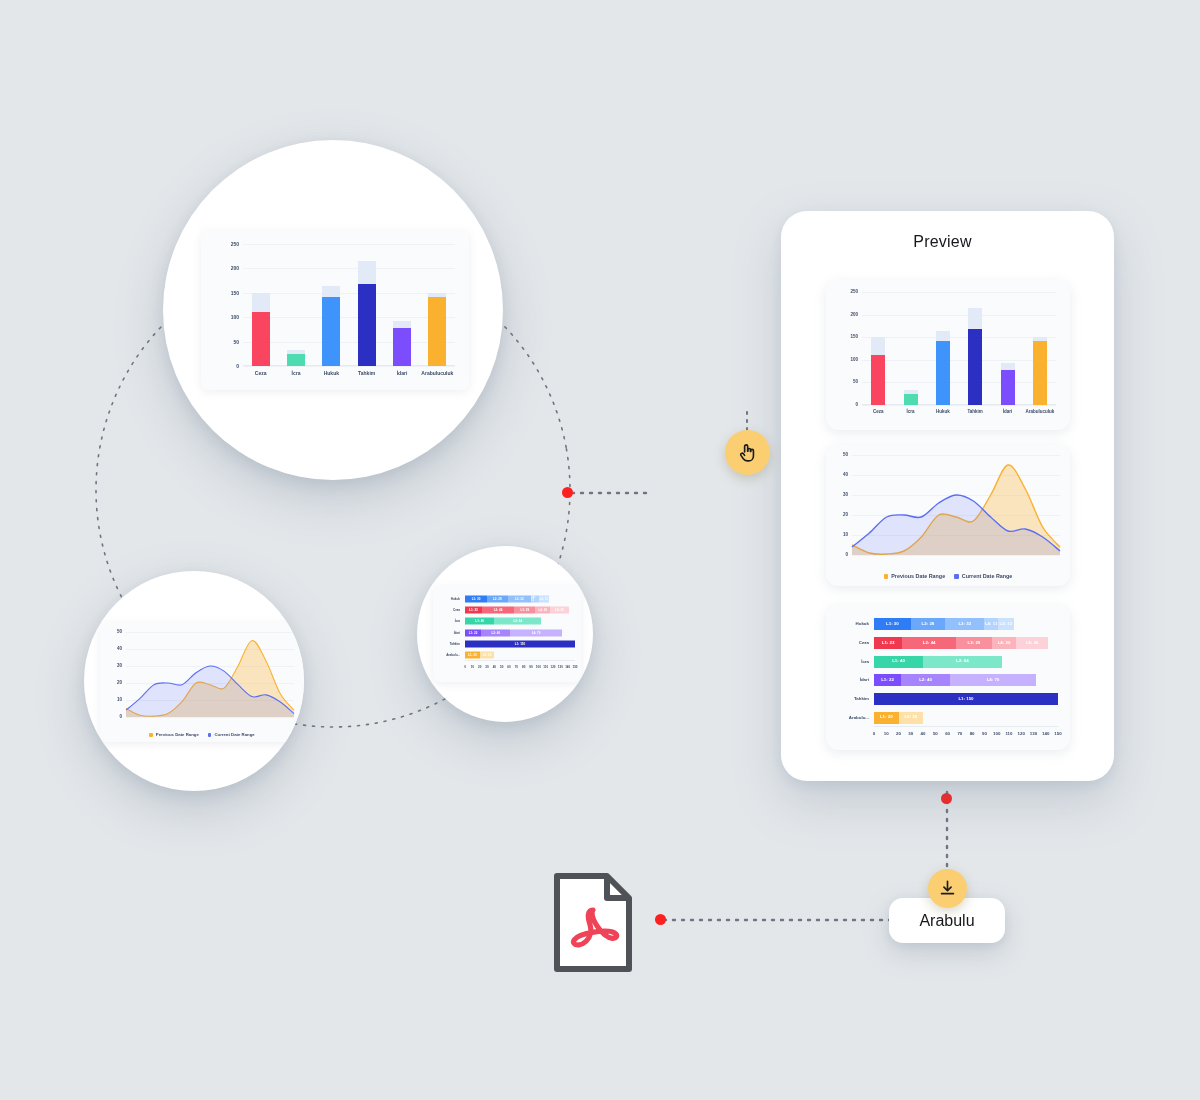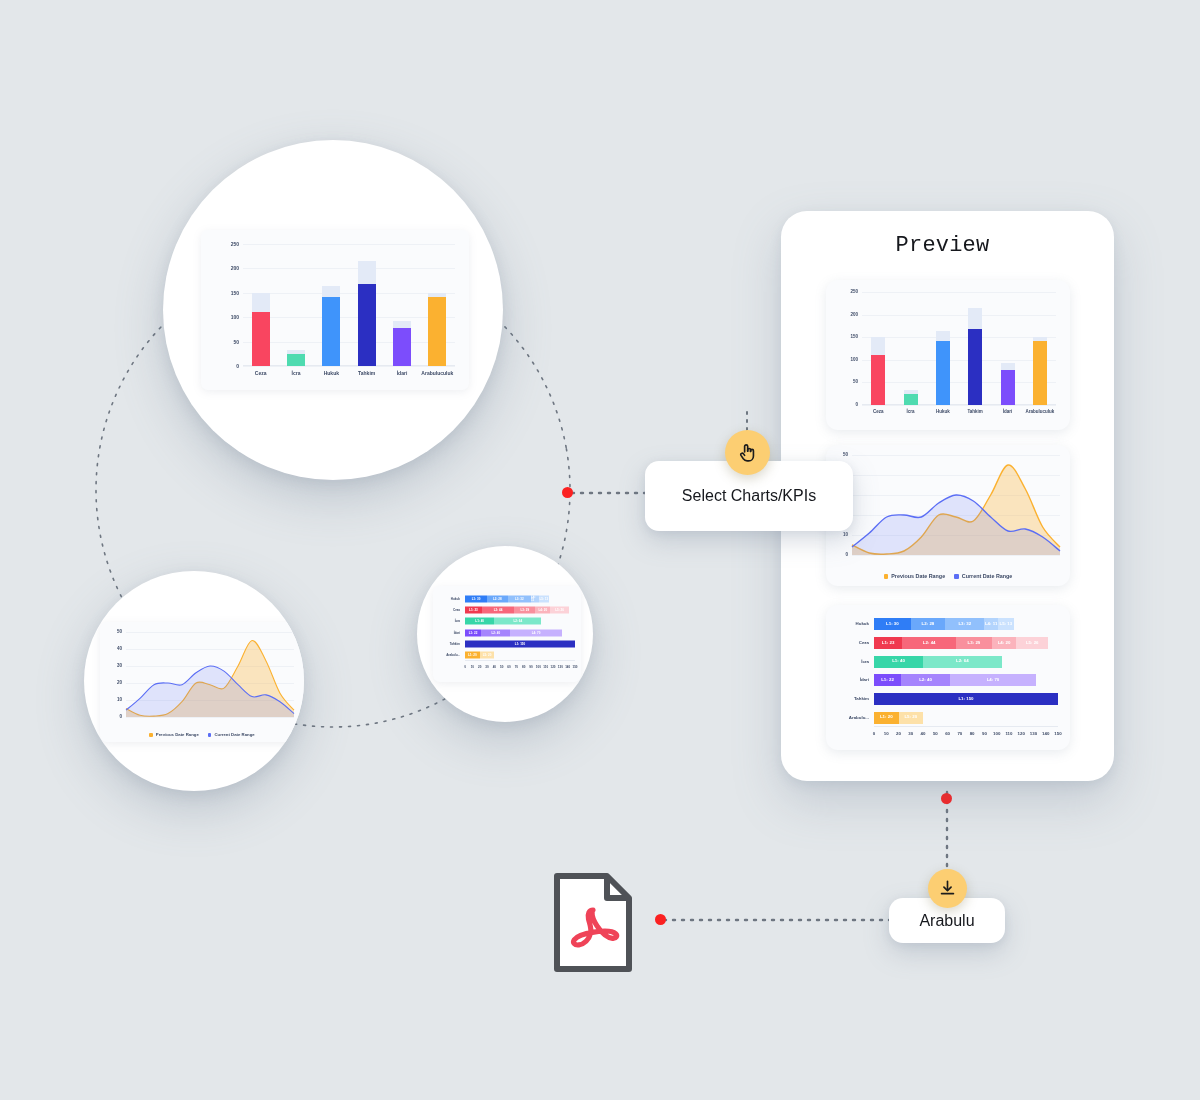--- a/index.html
+++ b/index.html
@@ -53,21 +53,21 @@
   .vbar .ghost { position: absolute; left: 0; right: 0; background: #e3eaf7; }
 
   
   #preview-panel {
     position: absolute; left: 781px; top: 211px; width: 333px; height: 570px;
     background: #ffffff; border-radius: 26px;
     box-shadow: 0 20px 48px rgba(108,124,146,0.26), 0 4px 12px rgba(108,124,146,0.14);
   }
   #preview-title {
     position: absolute; top: 22px; left: 0; right: 10px;
-    text-align: center; font-size: 22px; color: #16181d; letter-spacing: .2px; font-family: Liberation Mono, monospace;
+    text-align: center; font-size: 16px; color: #16181d; letter-spacing: .2px;
   }
   .preview-card {
     position: absolute; left: 45px; width: 244px;
     background: #fafbfd; border-radius: 12px;
     box-shadow: 0 3px 12px rgba(120,135,155,0.16);
   }
   #pv-card-bar  { top: 69px;  height: 150px; }
   #pv-card-area { top: 234px; height: 141px; }
   #pv-card-hbar { top: 394px; height: 145px; }
 
@@ -443,23 +443,20 @@
           <div class="xtick" style="left: 66.6667%;">100</div>
           <div class="xtick" style="left: 73.3333%;">110</div>
           <div class="xtick" style="left: 80%;">120</div>
           <div class="xtick" style="left: 86.6667%;">130</div>
           <div class="xtick" style="left: 93.3333%;">140</div>
           <div class="xtick" style="left: 100%;">150</div>
         </div>
     </div>
   </div>
 
-  <div class="pill" id="pill-select">
-    <span>Select Charts/KPIs</span>
-  </div>
   <div class="badge" id="badge-cursor">
     <svg width="23" height="23" viewBox="0 0 24 24" fill="none" stroke="#1c1c1c" stroke-width="1.7" stroke-linecap="round" stroke-linejoin="round">
       <path d="M9 11.5V5.6a1.6 1.6 0 0 1 3.2 0v5.1"></path>
       <path d="M12.2 10.6V9.3a1.5 1.5 0 0 1 3 0v1.6"></path>
       <path d="M15.2 10.9v-.6a1.5 1.5 0 0 1 3 0v5.3c0 3-2.1 5.2-5 5.2h-1.6c-2 0-3-.8-4-2.2l-2.4-3.6c-.5-.8-.3-1.7.5-2.1.7-.4 1.6-.2 2.1.5l1.2 1.6"></path>
     </svg>
   </div>
 
   <div class="pill" id="pill-export">
     <span>Arabulu</span>

